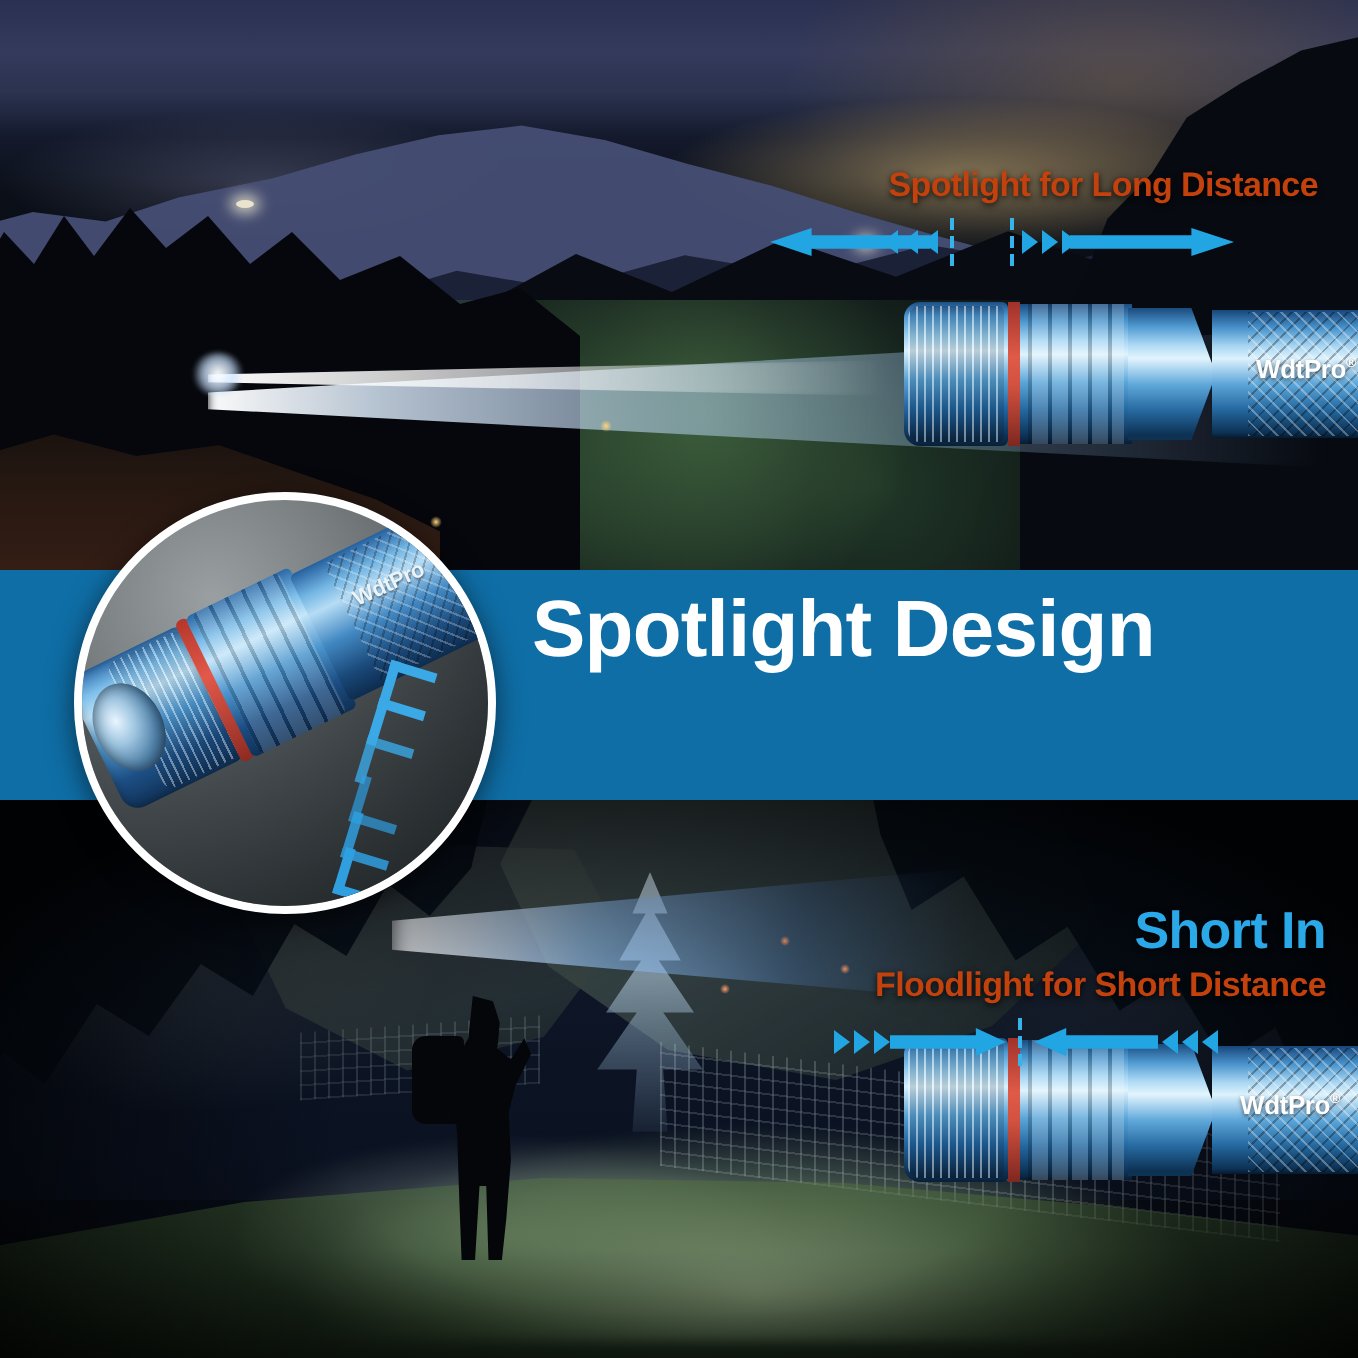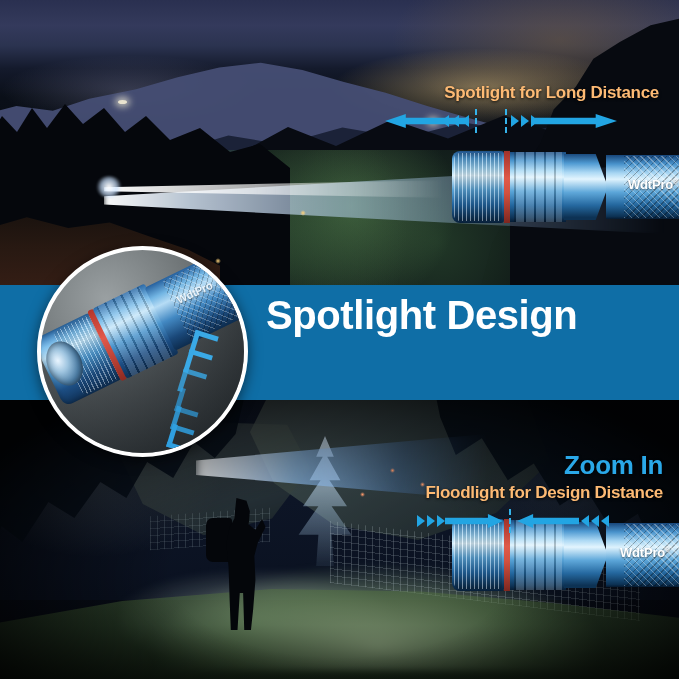--- a/index.html
+++ b/index.html
@@ -252,21 +252,21 @@
   }
   .chev.up{border-left:5px solid #3aa9e6;border-top:5px solid #3aa9e6;border-bottom:none;}
 
   
   .callout{position:absolute;text-align:right;}
   .co-title{
     font-size:26px;font-weight:bold;color:#2aa8e8;letter-spacing:-.3px;line-height:1;
     text-shadow:0 1px 3px rgba(0,0,0,.7);
   }
   .co-sub{
-    font-size:17px;font-weight:bold;color:#fdba74;letter-spacing:-.3px;margin-top:5px;
+    font-size:17px;font-weight:bold;color:#c2410c;letter-spacing:-.3px;margin-top:5px;
     text-shadow:0 1px 3px rgba(0,0,0,.85);white-space:nowrap;
   }
   .arrow-row{position:relative;height:26px;margin-top:6px;}
   .dash-line{
     position:absolute;top:0;width:0;height:24px;border-left:2px dashed #35b3ea;
   }
   .arr{
     position:absolute;top:5px;height:14px;background:#22a5e3;
   }
   .arr.left{
@@ -413,22 +413,22 @@
     <div class="p-taper"></div>
     <div class="p-body"></div>
     <div class="p-knurl"></div>
     <div class="p-brand" style="left:168px;">
       <span>WdtPro</span><sup>®</sup>
     </div>
 
   </div>
 
   <div class="callout" style="right:16px;top:452px;width:340px;">
-    <div class="co-title">Zoom In</div>
-    <div class="co-sub">Floodlight for Design Distance</div>
+    <div class="co-title">Short In</div>
+    <div class="co-sub">Floodlight for Short Distance</div>
     <div class="arrow-row">
       <div class="dash-line" style="left:186px;"></div>
       <div class="mini-chevs" style="left:94px;">
         <div class="mc r"></div>
         <div class="mc r"></div>
         <div class="mc r"></div>
       </div>
       <div class="arr right" style="left:122px;width:58px;"></div>
       <div class="arr left" style="left:194px;width:62px;"></div>
       <div class="mini-chevs" style="left:258px;">

